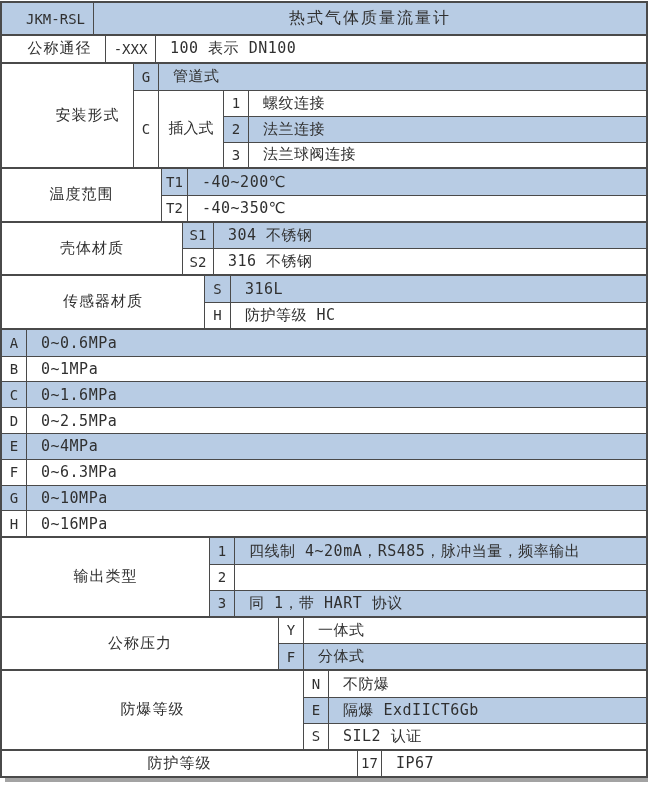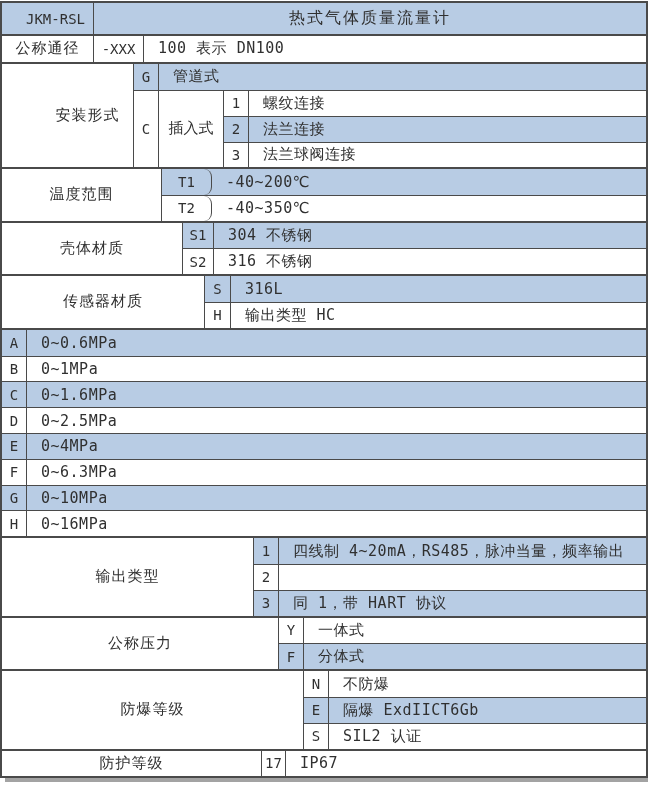--- a/index.html
+++ b/index.html
@@ -44,37 +44,37 @@
   }
   .bg-blue{ background:var(--blue); }
   .bg-white{ background:#ffffff;text-align:right; }
 
   
   .s-header .row{ height:31px; }
   .s-header .model{ width:92px; justify-content:center; padding-left:16px; font-size:14px; }
   .s-header .title{ justify-content:center; padding-left:0; font-size:16px; letter-spacing:2px; }
 
   
-  .s-diameter .label{ width:92px; }   .s-diameter .code{ width:50px; }
+  .s-diameter .label{ width:92px;margin-left:12px; }   .s-diameter .code{ width:50px; }
   .s-install  .label{ width:132px;padding-left:40px; }  .s-install  .code{ width:25px; }
   .s-install .insert-group{ display:flex; height:calc(var(--rh) * 3); }
   .s-install .insert-group .code{ height:auto; }
   .s-install .insert-label{
     flex:0 0 65px; display:flex; align-items:center; justify-content:center;
     border-right:1px solid var(--border); font-size:15px; background:#fff;
   }
   .s-install .sub-rows{ flex:1 1 auto; display:flex; flex-direction:column; }
-  .s-temp    .label{ width:160px; }  .s-temp    .code{ width:50px;border-radius:8px; }
+  .s-temp    .label{ width:160px; }  .s-temp    .code{ width:26px; }
   .s-housing .label{ width:181px; }  .s-housing .code{ width:31px; }
   .s-sensor  .label{ width:203px; }  .s-sensor  .code{ width:26px; }
   .s-press   .label{ width:227px; }  .s-press   .code{ width:25px; }
-  .s-output  .label{ width:252px; }  .s-output  .code{ width:25px; }
+  .s-output  .label{ width:208px; }  .s-output  .code{ width:25px; }
   .s-display .label{ width:277px; }  .s-display .code{ width:25px; }
   .s-explo   .label{ width:302px; }  .s-explo   .code{ width:25px; }
-  .s-protect .label{ width:260px; }  .s-protect .code{ width:24px; }
+  .s-protect .label{ width:356px; }  .s-protect .code{ width:24px; }
 </style>
 </head>
 <body>
 
 <div class="spec-table">
 
   <div class="section s-header">
     <div class="body">
       <div class="row bg-blue">
         <div class="code model">JKM-RSL</div>
@@ -151,21 +151,21 @@
 
   <div class="section s-sensor">
     <div class="label">传感器材质</div>
     <div class="body">
       <div class="row bg-blue">
         <div class="code">S</div>
         <div class="desc">316L</div>
       </div>
       <div class="row bg-white">
         <div class="code">H</div>
-        <div class="desc">输出类型 HC</div>
+        <div class="desc">防护等级 HC</div>
       </div>
     </div>
   </div>
 
   <div class="section s-press">
     <div class="body">
       <div class="row bg-blue">
         <div class="code">A</div>
         <div class="desc">0~0.6MPa</div>
       </div>

